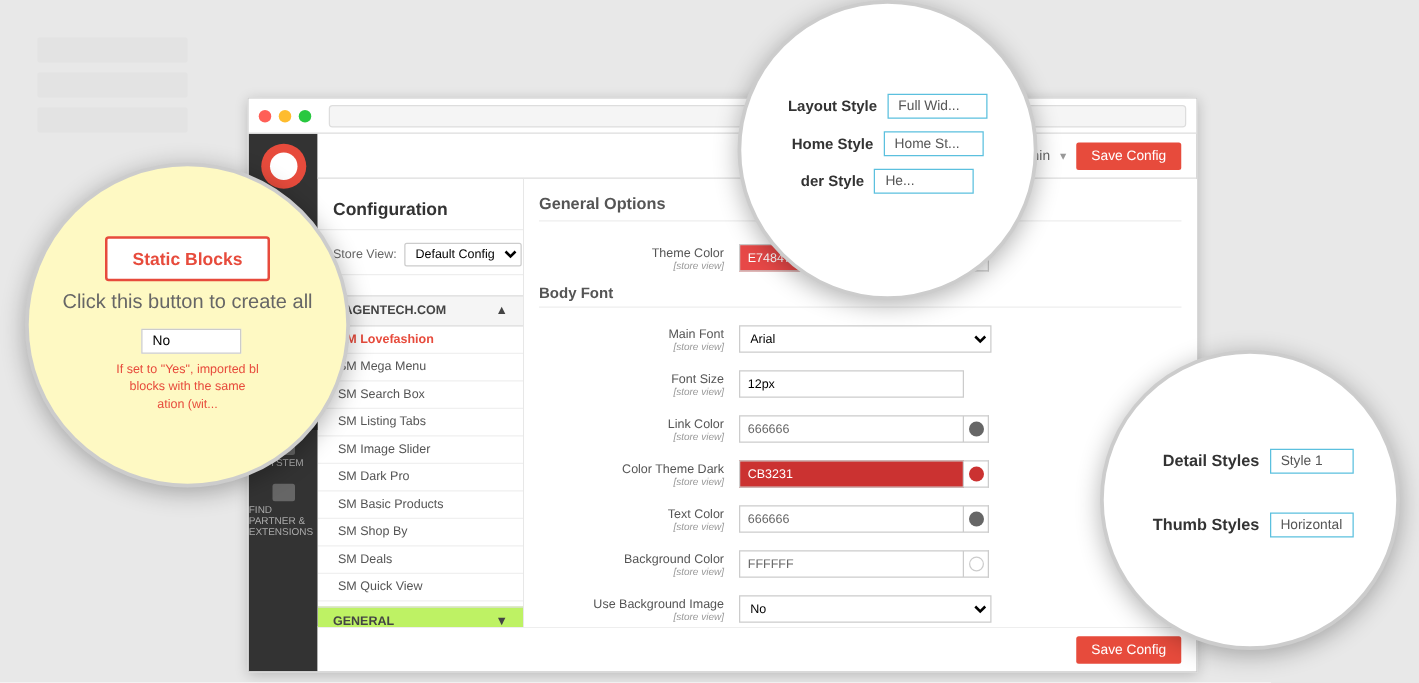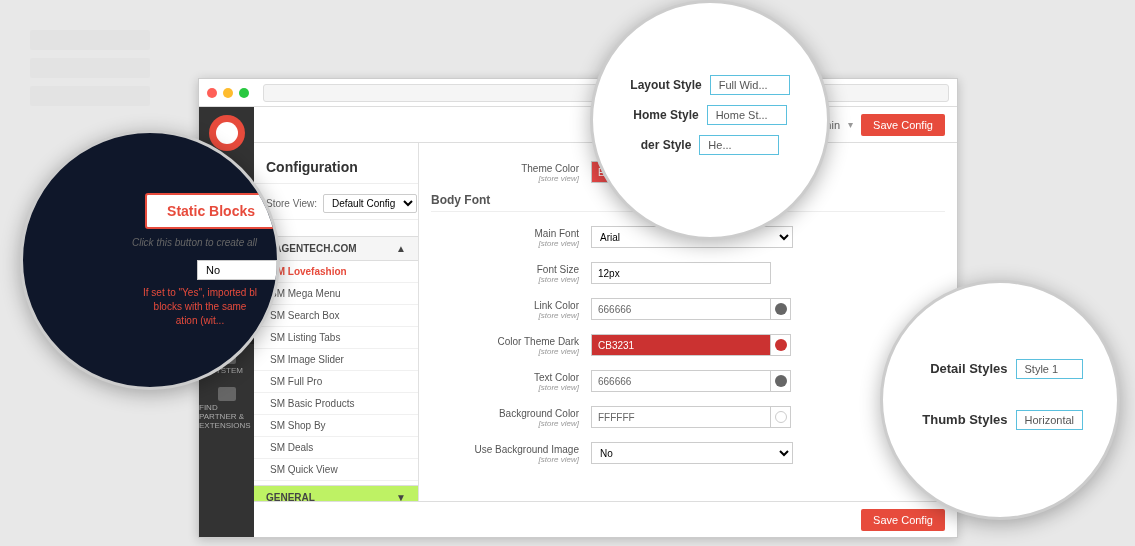--- a/index.html
+++ b/index.html
@@ -367,49 +367,48 @@
     }
 
     
     .magnify-circle-left {
       position: absolute;
       top: 130px;
       left: 20px;
       width: 260px;
       height: 260px;
       border-radius: 50%;
-      background: #0f172a;
+      background: #fef9c3;
       border: 3px solid #ccc;
       box-shadow: 0 4px 20px rgba(0,0,0,0.3);
       z-index: 20;
       overflow: hidden;
       display: flex;
       flex-direction: column;
-      align-items: flex-end;
+      align-items: center;
       justify-content: center;
     }
 
     .static-blocks-btn {
       background: #fff;
       border: 2px solid #e74b3c;
       color: #e74b3c;
       padding: 8px 20px;
       font-size: 14px;
       font-weight: bold;
       cursor: pointer;
       border-radius: 3px;
       margin-bottom: 8px;
     }
 
     .magnify-text {
-      font-size: 10px;
+      font-size: 16px;
       color: #666;
       text-align: center;
       padding: 0 20px;
-      font-style: italic;
     }
 
     .magnify-no-label {
       font-size: 11px;
       color: #555;
       margin-top: 10px;
     }
 
     .magnify-no-input {
       border: 1px solid #ccc;
@@ -637,33 +636,34 @@
           </div>
           <div class="nav-section-header">
             <span>MAGENTECH.COM</span>
             <span class="chevron">▲</span>
           </div>
           <div class="nav-item active">SM Lovefashion</div>
           <div class="nav-item">SM Mega Menu</div>
           <div class="nav-item">SM Search Box</div>
           <div class="nav-item">SM Listing Tabs</div>
           <div class="nav-item">SM Image Slider</div>
-          <div class="nav-item">SM Full Pro</div>
+          <div class="nav-item">SM Dark Pro</div>
           <div class="nav-item">SM Basic Products</div>
           <div class="nav-item">SM Shop By</div>
           <div class="nav-item">SM Deals</div>
           <div class="nav-item">SM Quick View</div>
           <div class="general-section-header">
             <span>GENERAL</span>
             <span class="chevron">▼</span>
           </div>
           <div class="nav-item">Configuration</div>
         </div>
 
         <div class="right-content">
+          <div class="section-title">General Options</div>
 
           <div class="form-row">
             <div class="form-label">
               <span>Theme Color</span>
               <span class="store-view-note">[store view]</span>
             </div>
             <div class="form-field color-input-wrapper">
               <input class="color-field red-bg" type="text" value="E74847" style="">
               <div class="color-swatch">
                 <div class="swatch-dot" style="background:#E74847;"></div>

